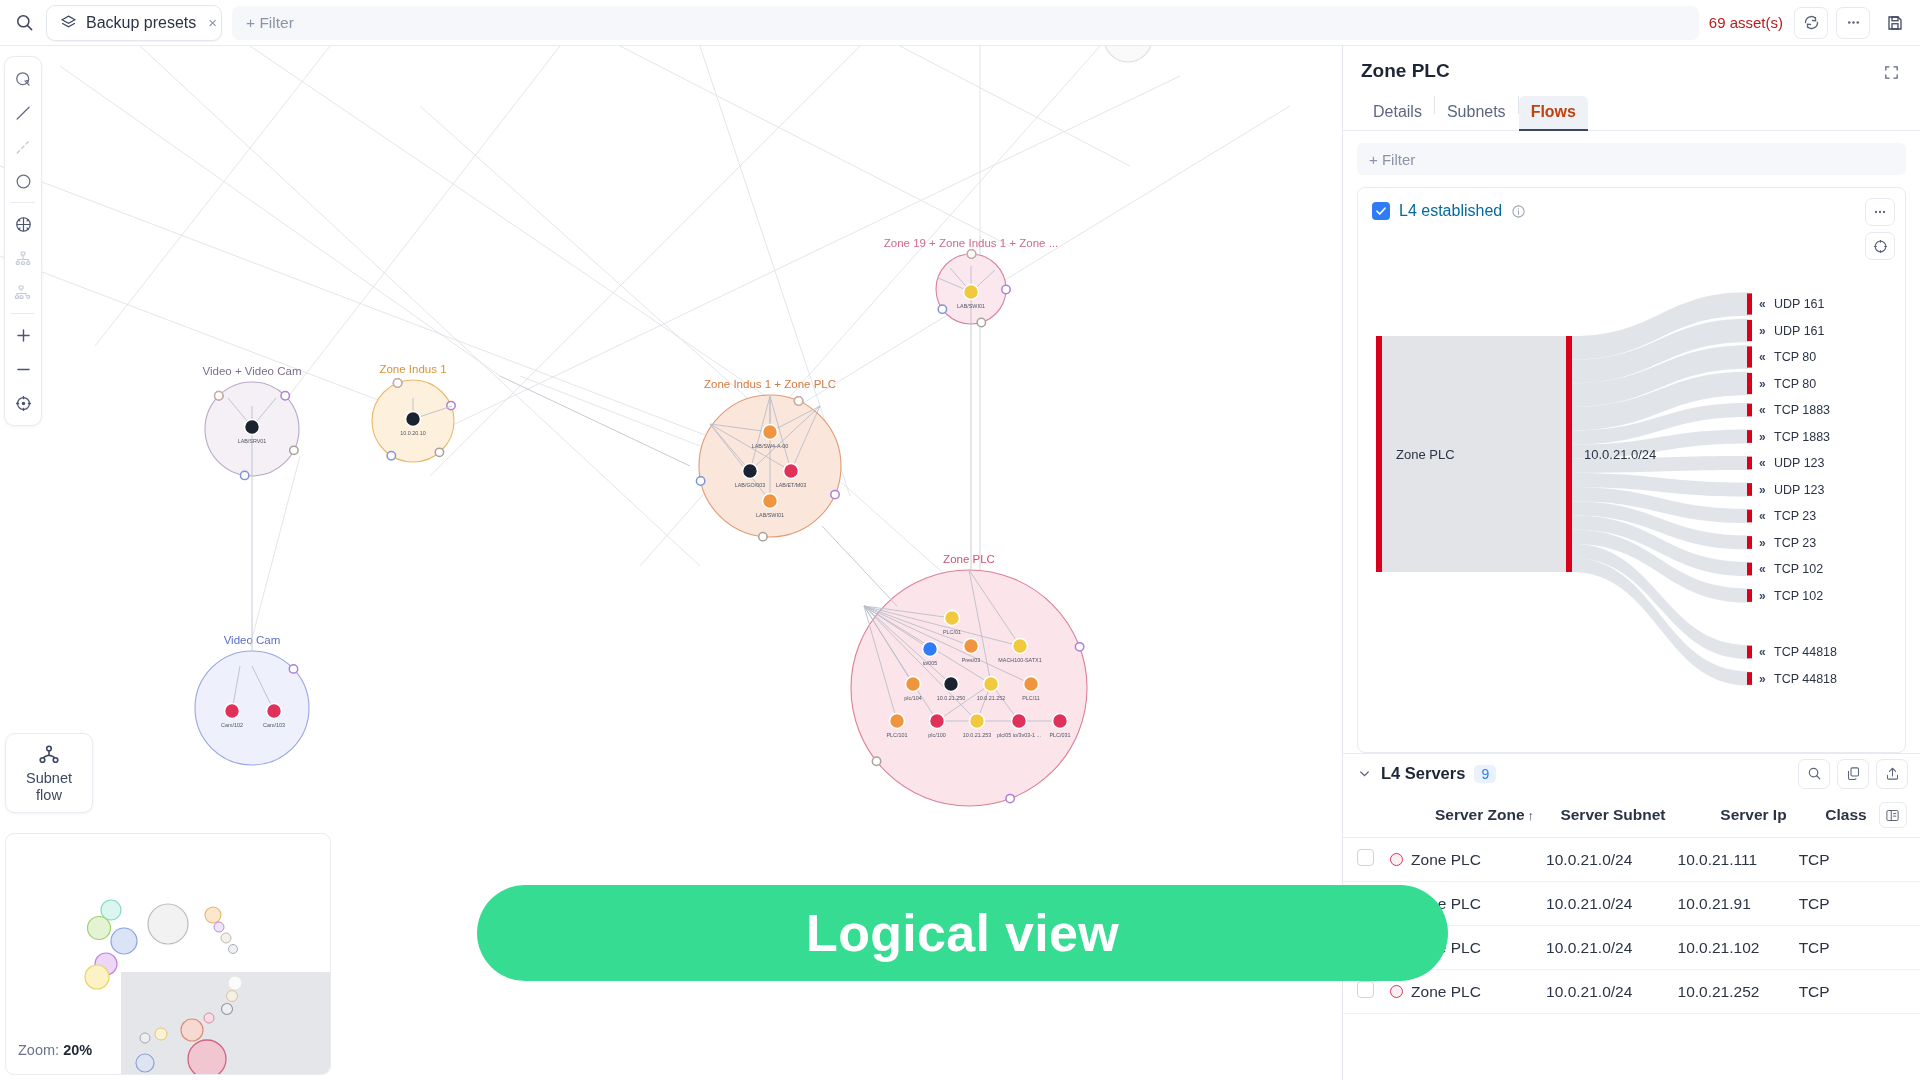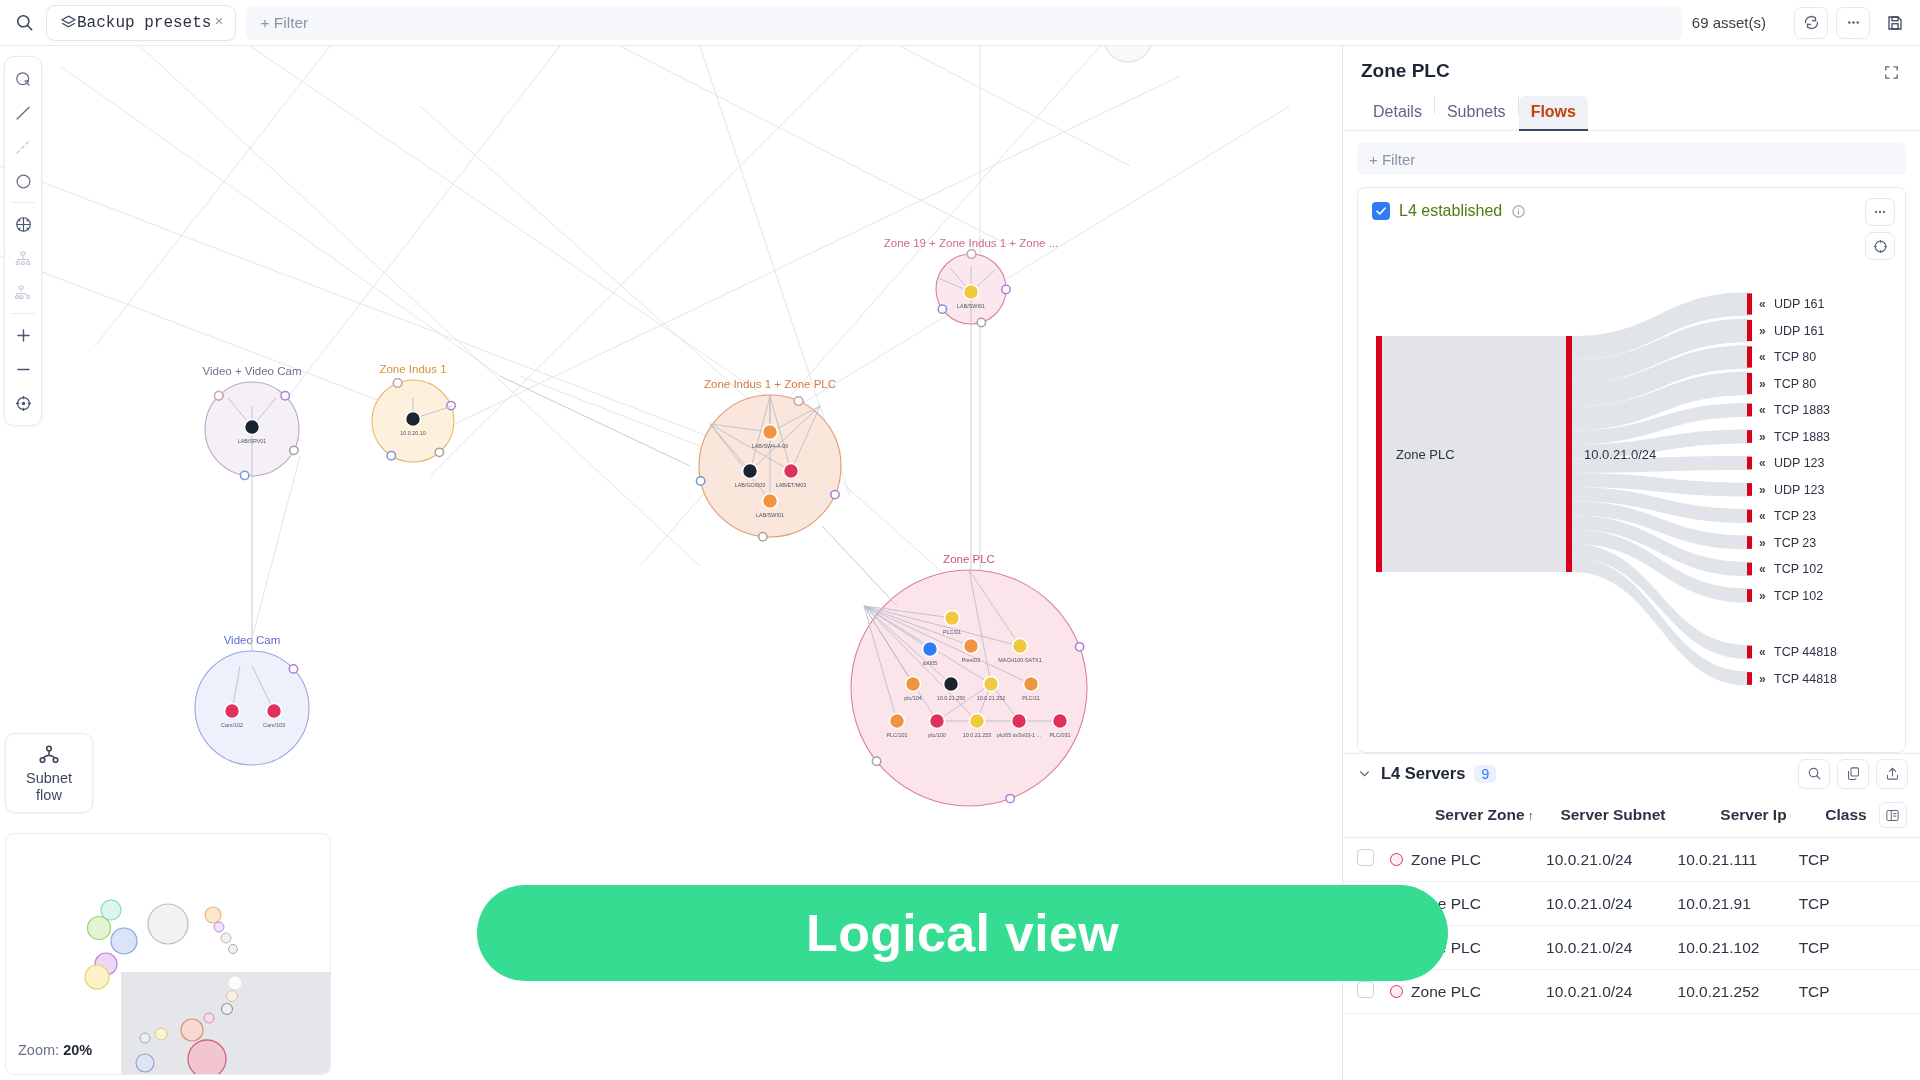--- a/index.html
+++ b/index.html
@@ -17,36 +17,36 @@
     position: absolute; left: 0; top: 0; width: 1920px; height: 46px;
     background: #ffffff; border-bottom: 1px solid #e8ebf0;
     display: flex; align-items: center; z-index: 30;
   }
   .tb-search {
     width: 40px; height: 34px; margin-left: 4px;
     display:flex; align-items:center; justify-content:center;
     border-radius: 8px; cursor: pointer;
   }
   .preset-chip {
-    display:flex; align-items:center; 
-    height: 36px; padding: 0 12px 0 13px;
+    display:flex; align-items:center; gap:9px;
+    height: 36px; padding: 0 4px 0 13px;
     border: 1px solid #e3e7ee; border-radius: 9px;
     background: #fff; margin-left: 2px;
     box-shadow: 0 1px 1px rgba(20,30,60,.04);
-    cursor: pointer; font-size: 16px; color: #2b3445; font-family: Liberation Mono, monospace;
+    cursor: pointer; font-size: 16px; color: #2b3445;
   }
   .preset-chip .chip-close { color:#8a94a6; font-size:15px; margin-left:3px; }
   .filter-bar {
     flex: 1; height: 34px; margin-left: 10px; margin-right: 10px;
     background: #f6f7fa; border-radius: 7px;
     display:flex; align-items:center; padding: 0 14px;
     color: #8a94a6; font-size: 15.5px; cursor: text;
   }
   .tb-right { display:flex; align-items:center; gap:8px; padding-right: 8px; }
-  .asset-count { font-size: 15px; color:#404040; margin-right:20px; white-space:nowrap;}
+  .asset-count { font-size: 15px; color:#b91c1c; margin-right:3px; white-space:nowrap;}
   .tb-btn {
     width: 34px; height: 32px; border:1px solid #e6e9ef; border-radius:7px;
     background:#fff; display:flex; align-items:center; justify-content:center;
     cursor:pointer; color:#5b6678;
   }
   .tb-btn.plain { border-color: transparent; }
 
   
   .canvas {
     position:absolute; left:0; top:46px; width:1332px; height:1034px;
@@ -142,21 +142,21 @@
     margin: 12px 14px 0 14px; border:1px solid #e7eaf0; border-radius:8px;
     flex: 0 0 auto; height: 566px; position:relative; background:#fff;
   }
   .flowbox-head {
     display:flex; align-items:center; gap:9px; padding:14px 14px 0 14px;
   }
   .cbx {
     width:18px; height:18px; border-radius:4px; background:#2f7cf6;
     display:flex; align-items:center; justify-content:center; cursor:pointer;
   }
-  .flowbox-head .lbl { font-size:16px; color:#4d7c0f; }
+  .flowbox-head .lbl { font-size:16px; color:#0369a1; }
   .fb-actions { position:absolute; right:10px; top:10px; display:flex; flex-direction:column; gap:6px;}
   .fb-btn {
     width:30px; height:28px; border:1px solid #e6e9ef; border-radius:7px; background:#fff;
     display:flex; align-items:center; justify-content:center; cursor:pointer; color:#5b6678;
   }
   .sankey-wrap { position:absolute; left:0; top:44px; right:0; bottom:48px; }
   .fb-footer {
     position:absolute; left:0; right:0; bottom:0; height:44px;
     display:flex; align-items:center; justify-content:center; gap:28px;
     border-top:1px solid #eef0f5;

